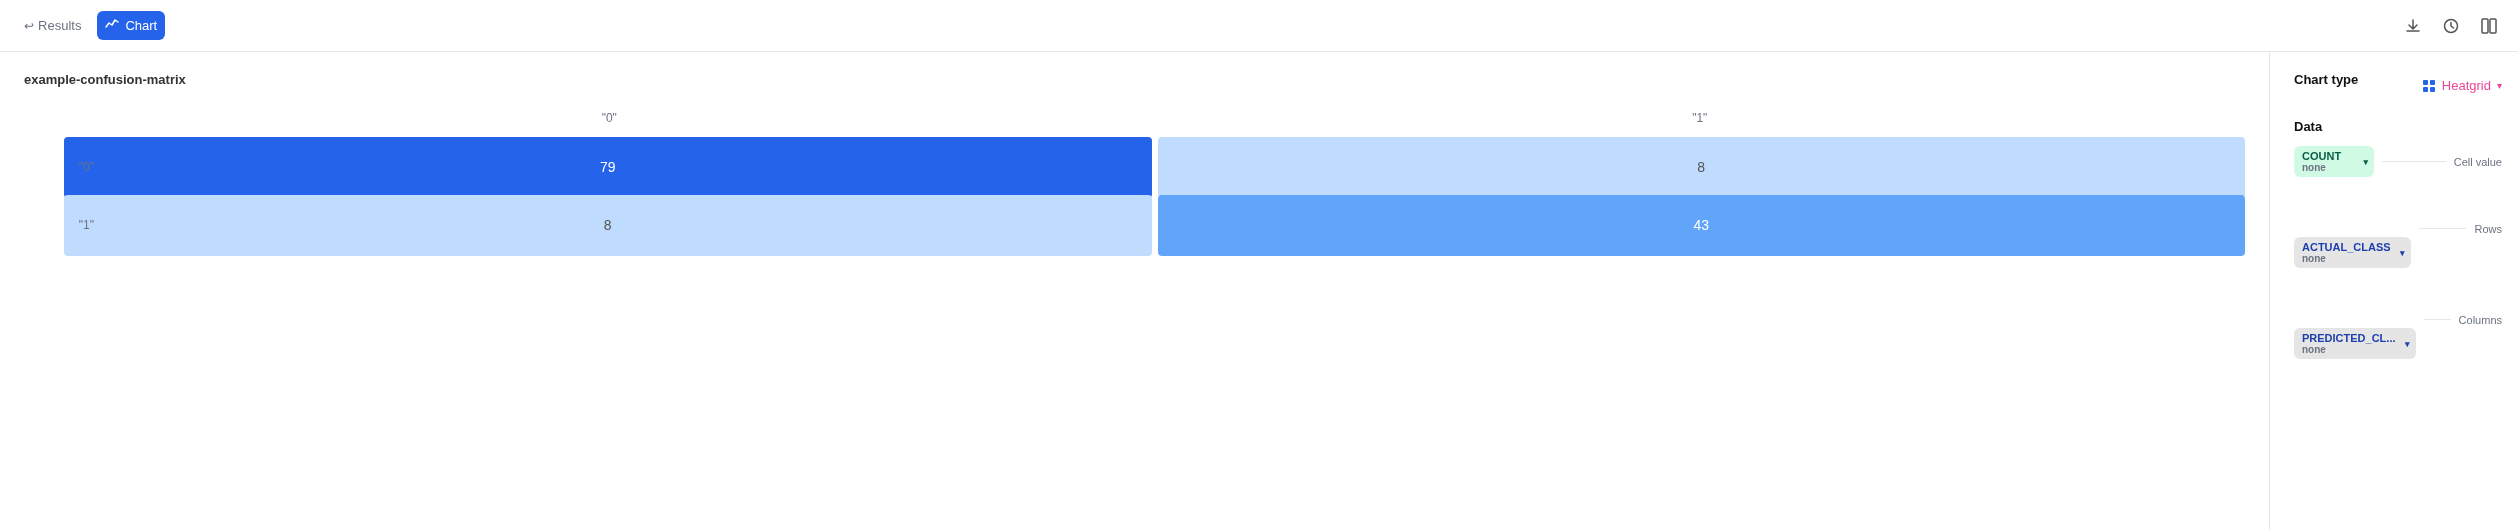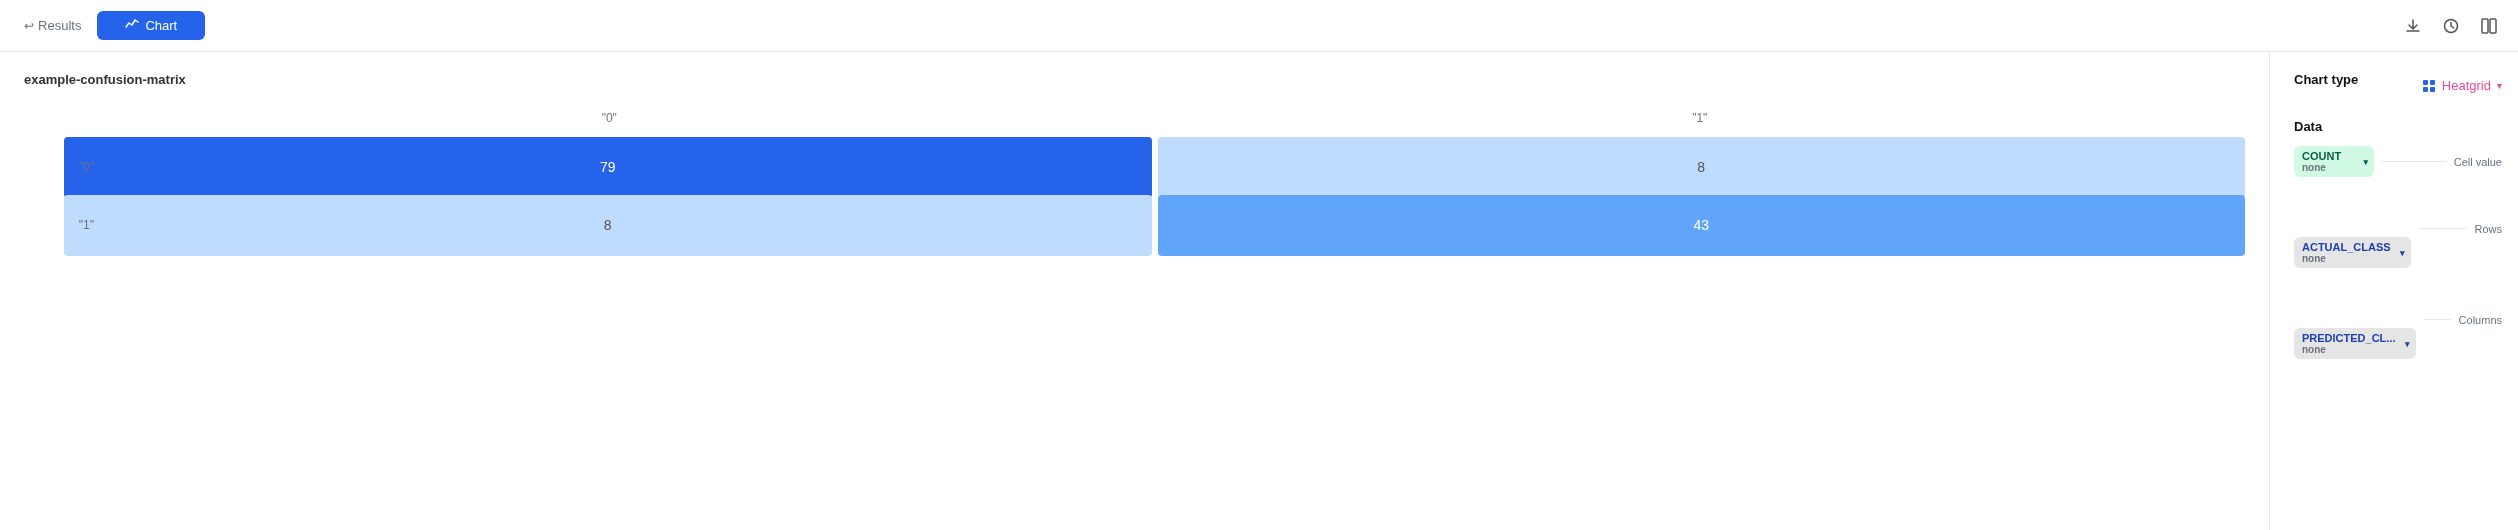--- a/index.html
+++ b/index.html
@@ -38,21 +38,21 @@
     .chart-btn {
       display: flex;
       align-items: center;
       gap: 6px;
       background: #2563eb;
       border: none;
       color: #fff;
       font-size: 13px;
       font-weight: 500;
       cursor: pointer;
-      padding: 6px 28px;
+      padding: 6px 8px;
       border-radius: 6px;
     }
     .top-bar-right {
       display: flex;
       align-items: center;
       gap: 12px;
     }
     .icon-btn {
       background: none;
       border: none;

